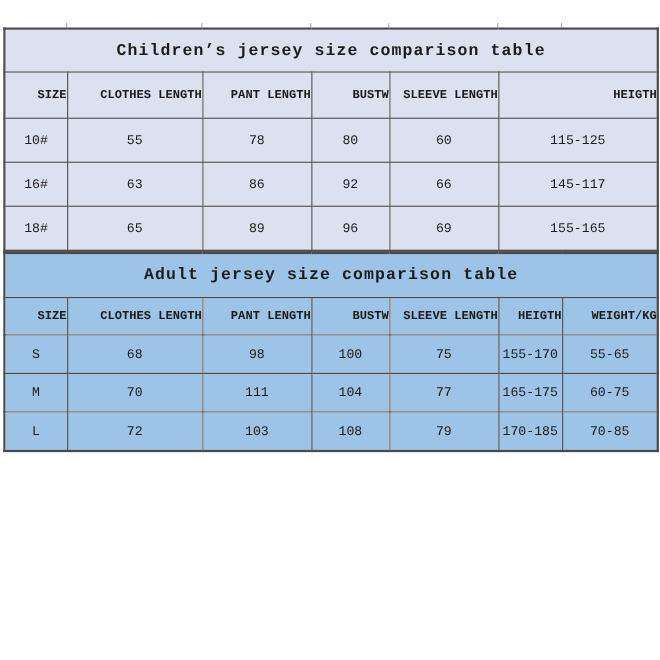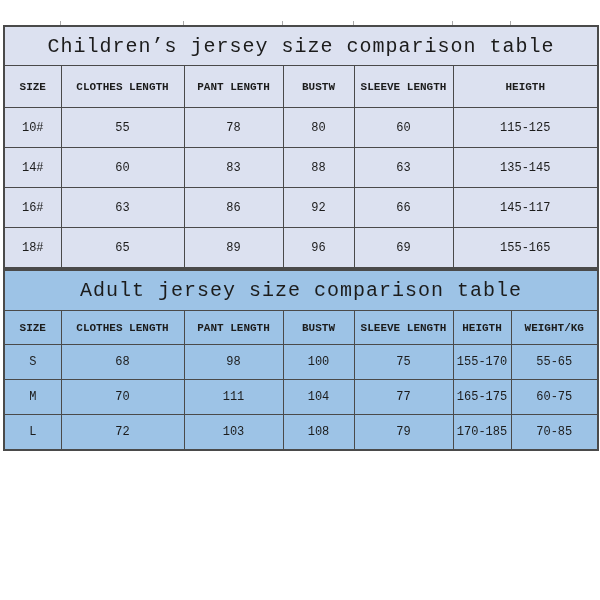--- a/index.html
+++ b/index.html
@@ -35,30 +35,31 @@
     color: #1c1c1c;
     padding: 0;
     overflow: hidden;
     white-space: nowrap;
   }
   
   .child td { background: #dce1f0; }
   .adult td { background: #9dc3e6; }
 
   .title-cell {
-    font-size: 20px;
+    font-size: 15px;
     letter-spacing: 1px;
-    font-weight: normal;
+    font-weight: bold;
   }
   .child .title-cell { height: 38px; }
   .adult .title-cell { height: 39px; }
 
   .head-cell {
     font-weight: bold;
     font-size: 11px;
+    text-align: right;
   }
   .child .head-cell { height: 41px; }
   .adult .head-cell { height: 33px; }
 
   .data-cell { font-size: 12px; }
   .child .data-row td { height: 39px; }
   .adult .data-row td { height: 34px; }
 
   
   .tick {
@@ -104,28 +105,20 @@
         <td class="head-cell">SLEEVE LENGTH</td>
         <td class="head-cell">HEIGTH</td>
       </tr>
       <tr class="data-row">
         <td class="data-cell">10#</td>
         <td class="data-cell">55</td>
         <td class="data-cell">78</td>
         <td class="data-cell">80</td>
         <td class="data-cell">60</td>
         <td class="data-cell">115-125</td>
-      </tr>
-      <tr class="data-row">
-        <td class="data-cell">14#</td>
-        <td class="data-cell">60</td>
-        <td class="data-cell">83</td>
-        <td class="data-cell">88</td>
-        <td class="data-cell">63</td>
-        <td class="data-cell">135-145</td>
       </tr>
       <tr class="data-row">
         <td class="data-cell">16#</td>
         <td class="data-cell">63</td>
         <td class="data-cell">86</td>
         <td class="data-cell">92</td>
         <td class="data-cell">66</td>
         <td class="data-cell">145-117</td>
       </tr>
       <tr class="data-row">

